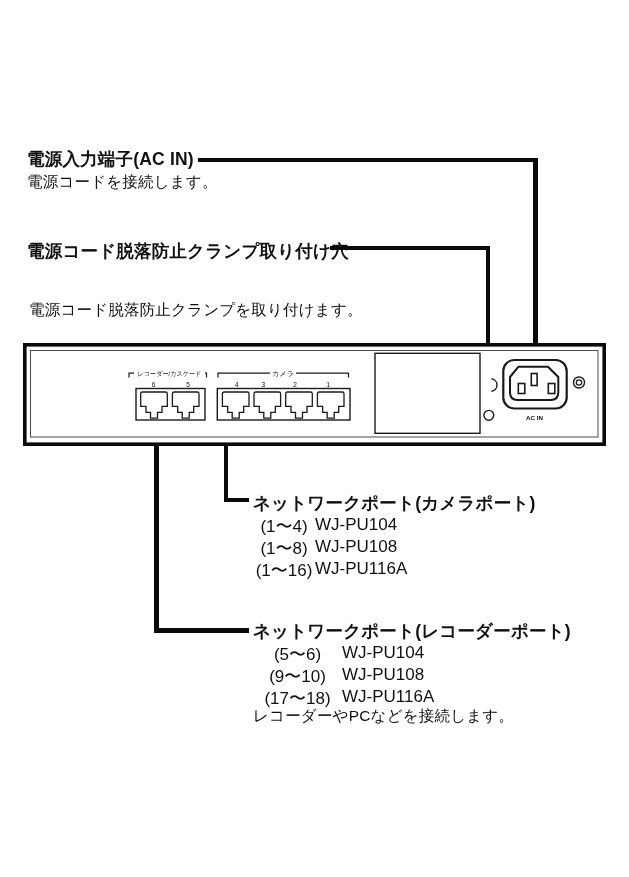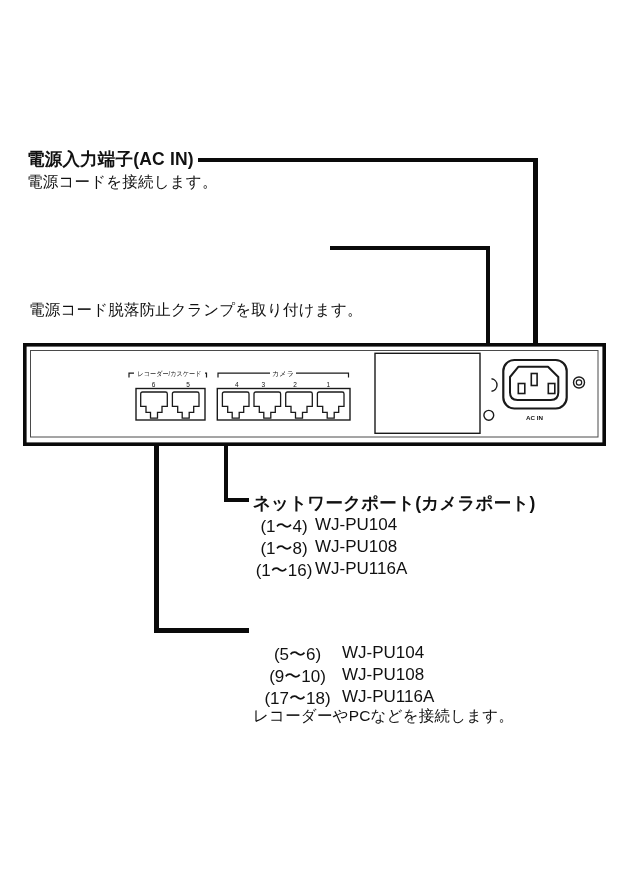--- a/index.html
+++ b/index.html
@@ -18,20 +18,21 @@
   svg text{fill:#111;font-family:"Liberation Sans","DejaVu Sans",sans-serif;}
 </style>
 </head>
 <body>
 
 <div id="page">
 
   <div class="t h" style="left:27px;top:147px;">電源入力端子(AC IN)</div>
   <div class="t b" style="left:27px;top:172px;">電源コードを接続します。</div>
 
+  <div class="t h" style="left:27px;top:239px;">電源コード脱落防止クランプ取り付け穴</div>
   <div class="t b" style="left:29px;top:264px;margin-top:36px;">電源コード脱落防止クランプを取り付けます。</div>
 
   <div class="ln" style="left:198px;top:157.8px;width:340px;height:4.4px;"></div>
   <div class="ln" style="left:533.4px;top:157.8px;width:4.4px;height:208px;"></div>
   <div class="ln" style="left:330px;top:246.2px;width:160px;height:4.3px;"></div>
   <div class="ln" style="left:485.5px;top:246.2px;width:4.4px;height:165px;"></div>
   <div class="ln" style="left:223.5px;top:417px;width:4.7px;height:85.3px;"></div>
   <div class="ln" style="left:223.5px;top:497.6px;width:25.5px;height:4.7px;"></div>
   <div class="ln" style="left:154px;top:417px;width:4.7px;height:215.8px;"></div>
   <div class="ln" style="left:154px;top:628.1px;width:94.8px;height:4.7px;"></div>
@@ -103,20 +104,21 @@
     <div class="row">
       <span class="range">(1〜8)</span>
       <span class="model">WJ-PU108</span>
     </div>
     <div class="row">
       <span class="range">(1〜16)</span>
       <span class="model">WJ-PU116A</span>
     </div>
   </div>
 
+  <div class="t h" style="left:253px;top:619px;">ネットワークポート(レコーダーポート)</div>
   <div class="rows rec-rows" style="left:253px;top:643px;">
     <div class="row">
       <span class="range">(5〜6)</span>
       <span class="model">WJ-PU104</span>
     </div>
     <div class="row">
       <span class="range">(9〜10)</span>
       <span class="model">WJ-PU108</span>
     </div>
     <div class="row">

